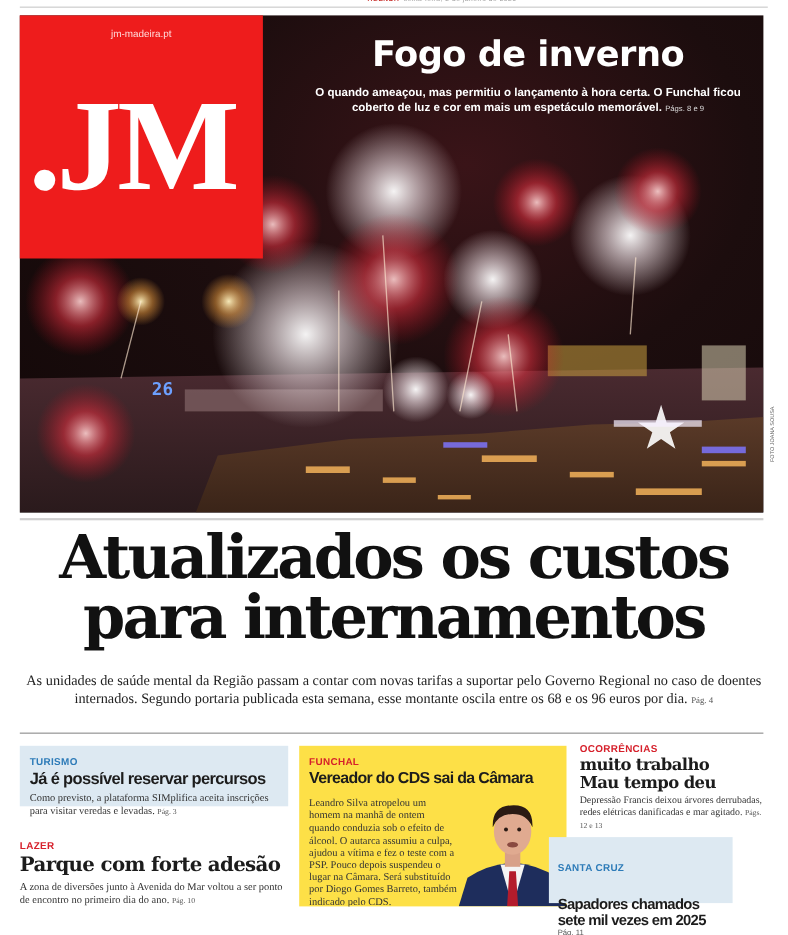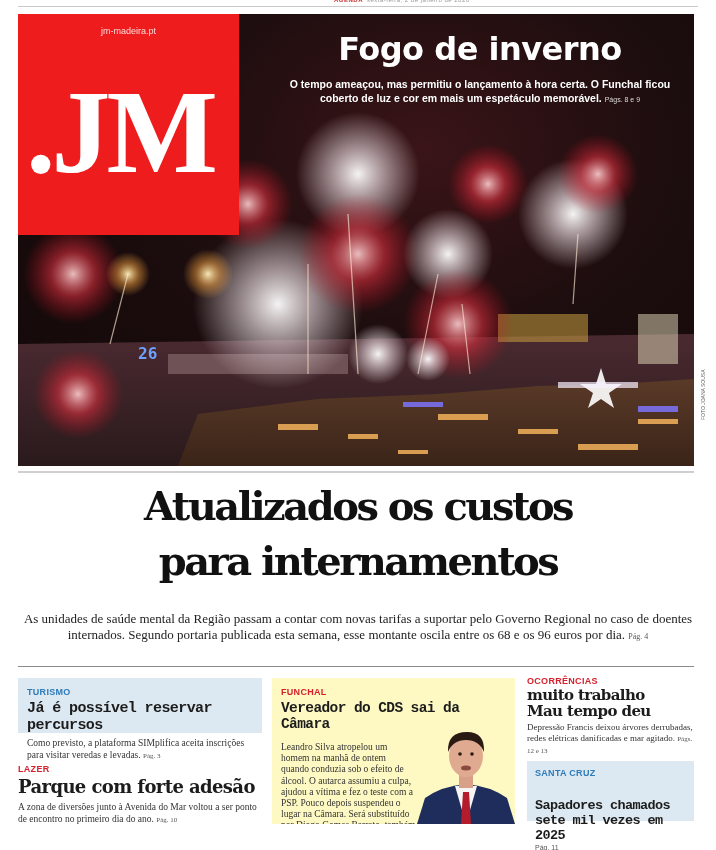--- a/index.html
+++ b/index.html
@@ -23,36 +23,36 @@
                 color: #fff; font-family: "DejaVu Sans", sans-serif; font-weight: bold; font-size: 32px; letter-spacing: -.5px; }
   .hero-sub { position: absolute; left: 270px; top: 77px; width: 420px; text-align: center; z-index: 3;
               color: #fff; font-size: 10.5px; line-height: 14px; font-weight: bold; }
   .hero-sub .pg { font-size: 7px; font-weight: normal; color: #ddd; }
   .photo-credit { position: absolute; left: 700px; top: 420px; z-index: 3; font-size: 5px; color: #666;
                   transform: rotate(-90deg); transform-origin: left top; white-space: nowrap; }
 
   .rule { position: absolute; left: 18px; width: 676px; height: 2px; background: #cfcfcf; }
 
   .headline { position: absolute; left: 18px; top: 478px; width: 680px; text-align: center;
-              font-family: "DejaVu Serif", serif; font-weight: bold; font-size: 40px; line-height: 55px;
+              font-family: "DejaVu Serif", serif; font-weight: bold; font-size: 55px; line-height: 55px;
               letter-spacing: -2.5px; color: #111; }
   .lead { position: absolute; left: 18px; top: 611px; width: 680px; text-align: center;
           font-family: "Liberation Serif", serif; font-size: 13px; line-height: 16px; color: #222; }
   .lead .pg { font-size: 8px; color: #555; }
 
   .kicker { font-size: 9px; font-weight: bold; letter-spacing: .3px; }
   .box { position: absolute; }
   .box-turismo { left: 18px; top: 678px; width: 244px; height: 55px; background: #dde9f2; padding: 9px 9px; }
-  .box-funchal { left: 272px; top: 678px; width: 243px; height: 146px; background: #fef9c3; padding: 9px 9px; overflow: hidden; }
-  .box-santa { left: 527px; top: 761px; width: 167px; height: 60px; background: #dde9f2; padding: 7px 8px; }
+  .box-funchal { left: 272px; top: 678px; width: 243px; height: 146px; background: #fde047; padding: 9px 9px; overflow: hidden; }
+  .box-santa { left: 499px; top: 761px; width: 167px; height: 60px; background: #dde9f2; padding: 23px 8px; }
 
   .kicker.blue { color: #2d7bb8; }
   .kicker.red { color: #d6202b; }
 
-  .h-sans { font-family: Liberation Mono, monospace; font-weight: bold; color: #1c1c1c; letter-spacing: -.6px; }
+  .h-sans { font-family: Liberation Sans, sans-serif; font-weight: bold; color: #1c1c1c; letter-spacing: -.6px; }
   .h-serif { font-family: "DejaVu Serif", serif; font-weight: bold; color: #1c1c1c; letter-spacing: -.6px; }
   .body { font-family: "Liberation Serif", serif; font-size: 9.5px; line-height: 11.5px; color: #333; }
   .body .pg { font-size: 7px; color: #555; }
 
   .turismo-title { font-size: 15px; margin-top: 3px; }
   .turismo-body { margin-top: 4px; }
 
   .lazer { position: absolute; left: 18px; top: 764px; width: 244px; }
   .lazer-title { font-size: 18px; margin-top: 2px; }
   .lazer-body { margin-top: 5px; font-size: 9.5px; font-family: Liberation Serif, serif; }
@@ -156,21 +156,21 @@
   </svg>
 </div>
 
 <div class="logo-box">
   <div class="logo-url">jm-madeira.pt</div>
   <div class="logo-jm">.JM</div>
 </div>
 
 <div class="hero-title">Fogo de inverno</div>
 <div class="hero-sub">
-  <span>O tempo ameaçou, mas permitiu o lançamento à hora certa. O Funchal ficou coberto de luz e cor em mais um espetáculo memorável.</span> <span class="pg">Págs. 8 e 9</span>
+  <span>O quando ameaçou, mas permitiu o lançamento à hora certa. O Funchal ficou coberto de luz e cor em mais um espetáculo memorável.</span> <span class="pg">Págs. 8 e 9</span>
 </div>
 <div class="photo-credit">FOTO JOANA SOUSA</div>
 
 <div class="rule" style="top:471px;"></div>
 
 <div class="headline">
   <div>Atualizados os custos</div>
   <div>para internamentos</div>
 </div>
 <div class="lead">

